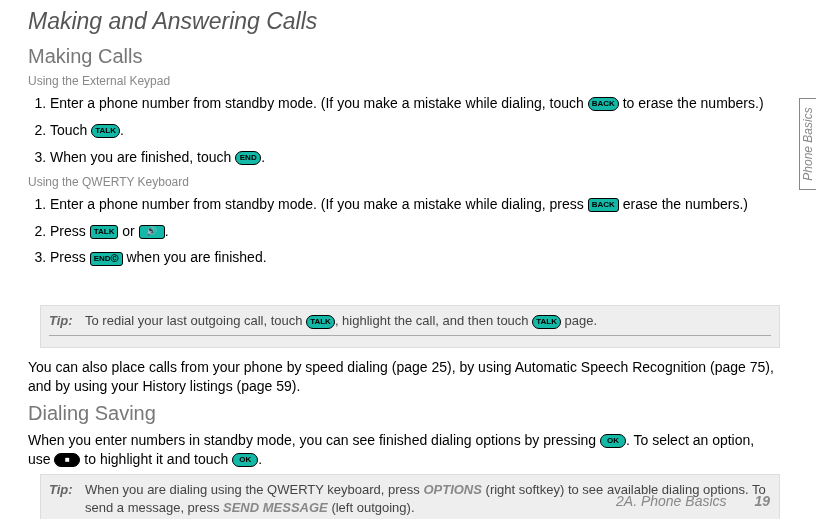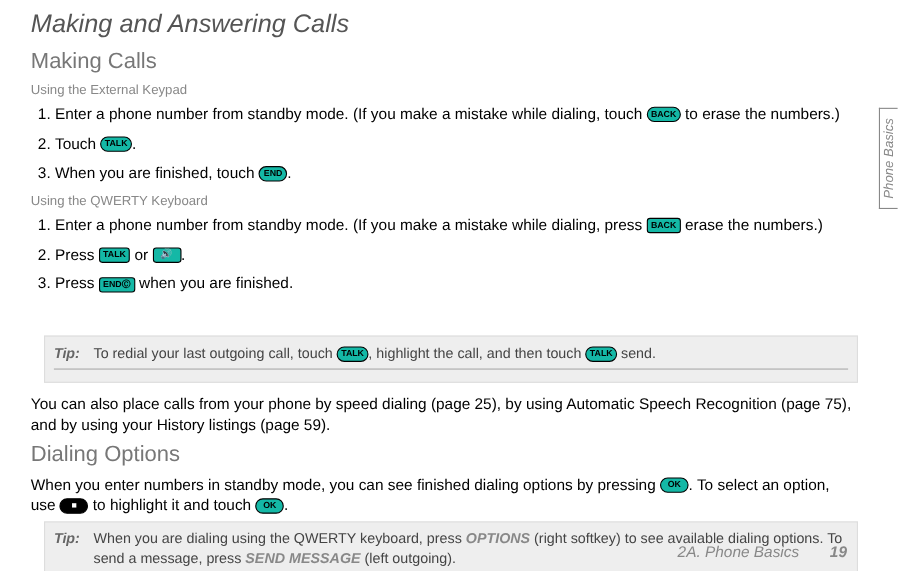--- a/index.html
+++ b/index.html
@@ -164,32 +164,32 @@
       </li>
     </ol>
   </div>
 
   <div class="col">
 
     <div class="tip-box">
       <div class="tip-row">
         <div class="tip-label">Tip:</div>
         <div class="tip-body">
-          <span>To redial your last outgoing call, touch </span><span class="key round">TALK</span><span>, highlight the call, and then touch </span><span class="key round">TALK</span><span> send.</span>
+          <span>To redial your last outgoing call, touch </span><span class="key round">TALK</span><span>, highlight the call, and then touch </span><span class="key round">TALK</span><span> page.</span>
         </div>
       </div>
       <hr>
       <div class="tip-row">
         <div class="tip-label"></div>
       </div>
     </div>
 
     <p>You can also place calls from your phone by speed dialing (page 25), by using Automatic Speech Recognition (page 75), and by using your History listings (page 59).</p>
 
-    <h2 class="sub-title">Dialing Options</h2>
+    <h2 class="sub-title">Dialing Saving</h2>
 
     <p>
       <span>When you enter numbers in standby mode, you can see finished dialing options by pressing </span><span class="key round">OK</span><span>. To select an option, use </span><span class="key round dark">■</span><span> to highlight it and touch </span><span class="key round">OK</span><span>.</span>
     </p>
 
     <div class="tip-box">
       <div class="tip-row">
         <div class="tip-label">Tip:</div>
         <div class="tip-body">
           <span>When you are dialing using the QWERTY keyboard, press </span><span class="soft">OPTIONS</span><span> (right softkey) to see available dialing options. To send a message, press </span><span class="soft">SEND MESSAGE</span><span> (left outgoing).</span>

